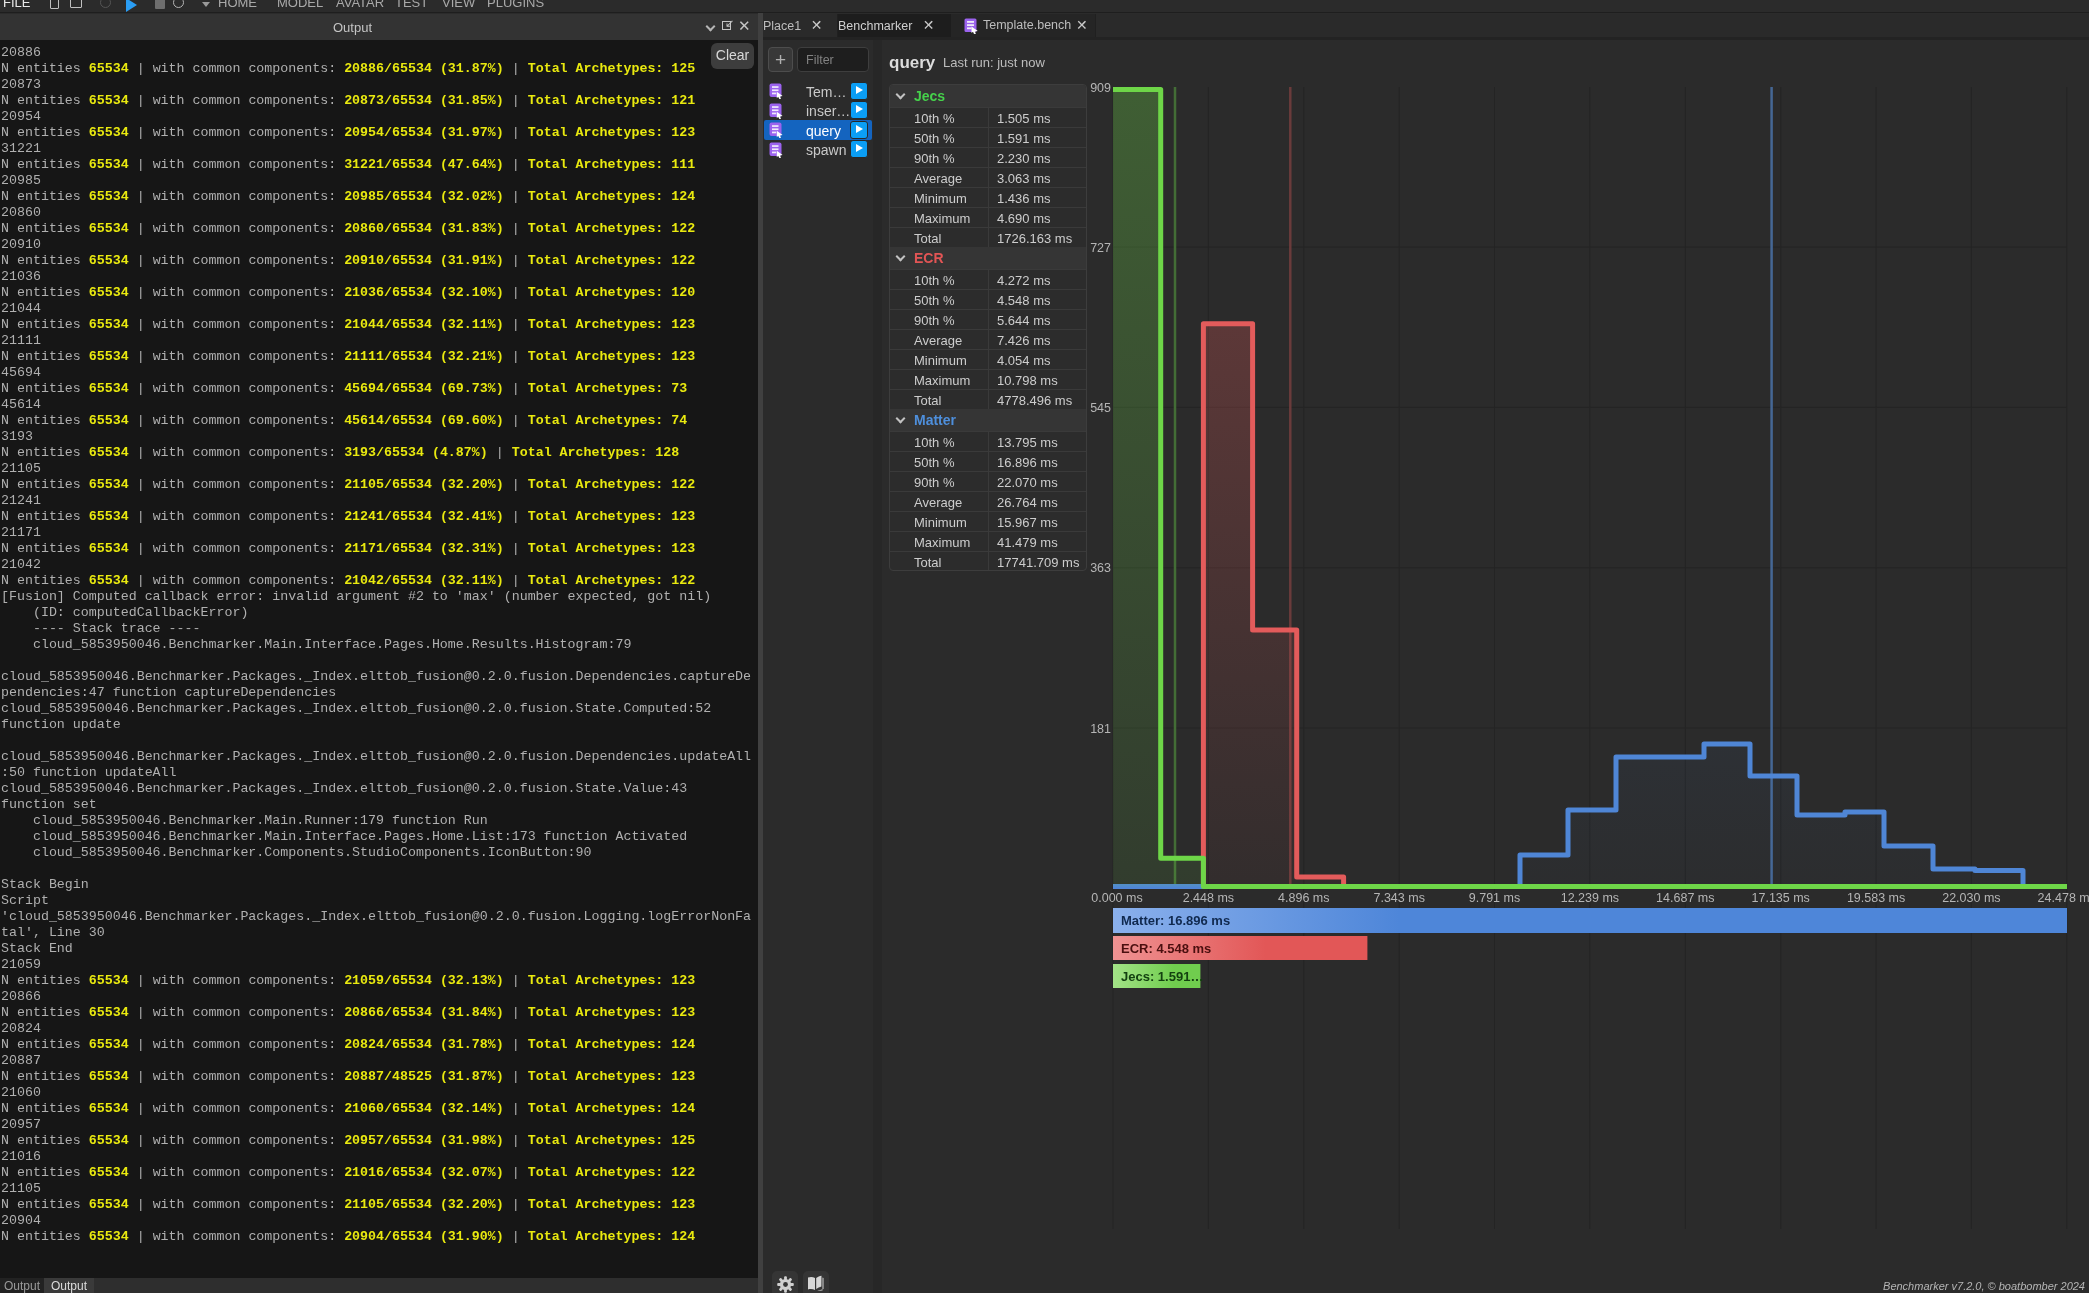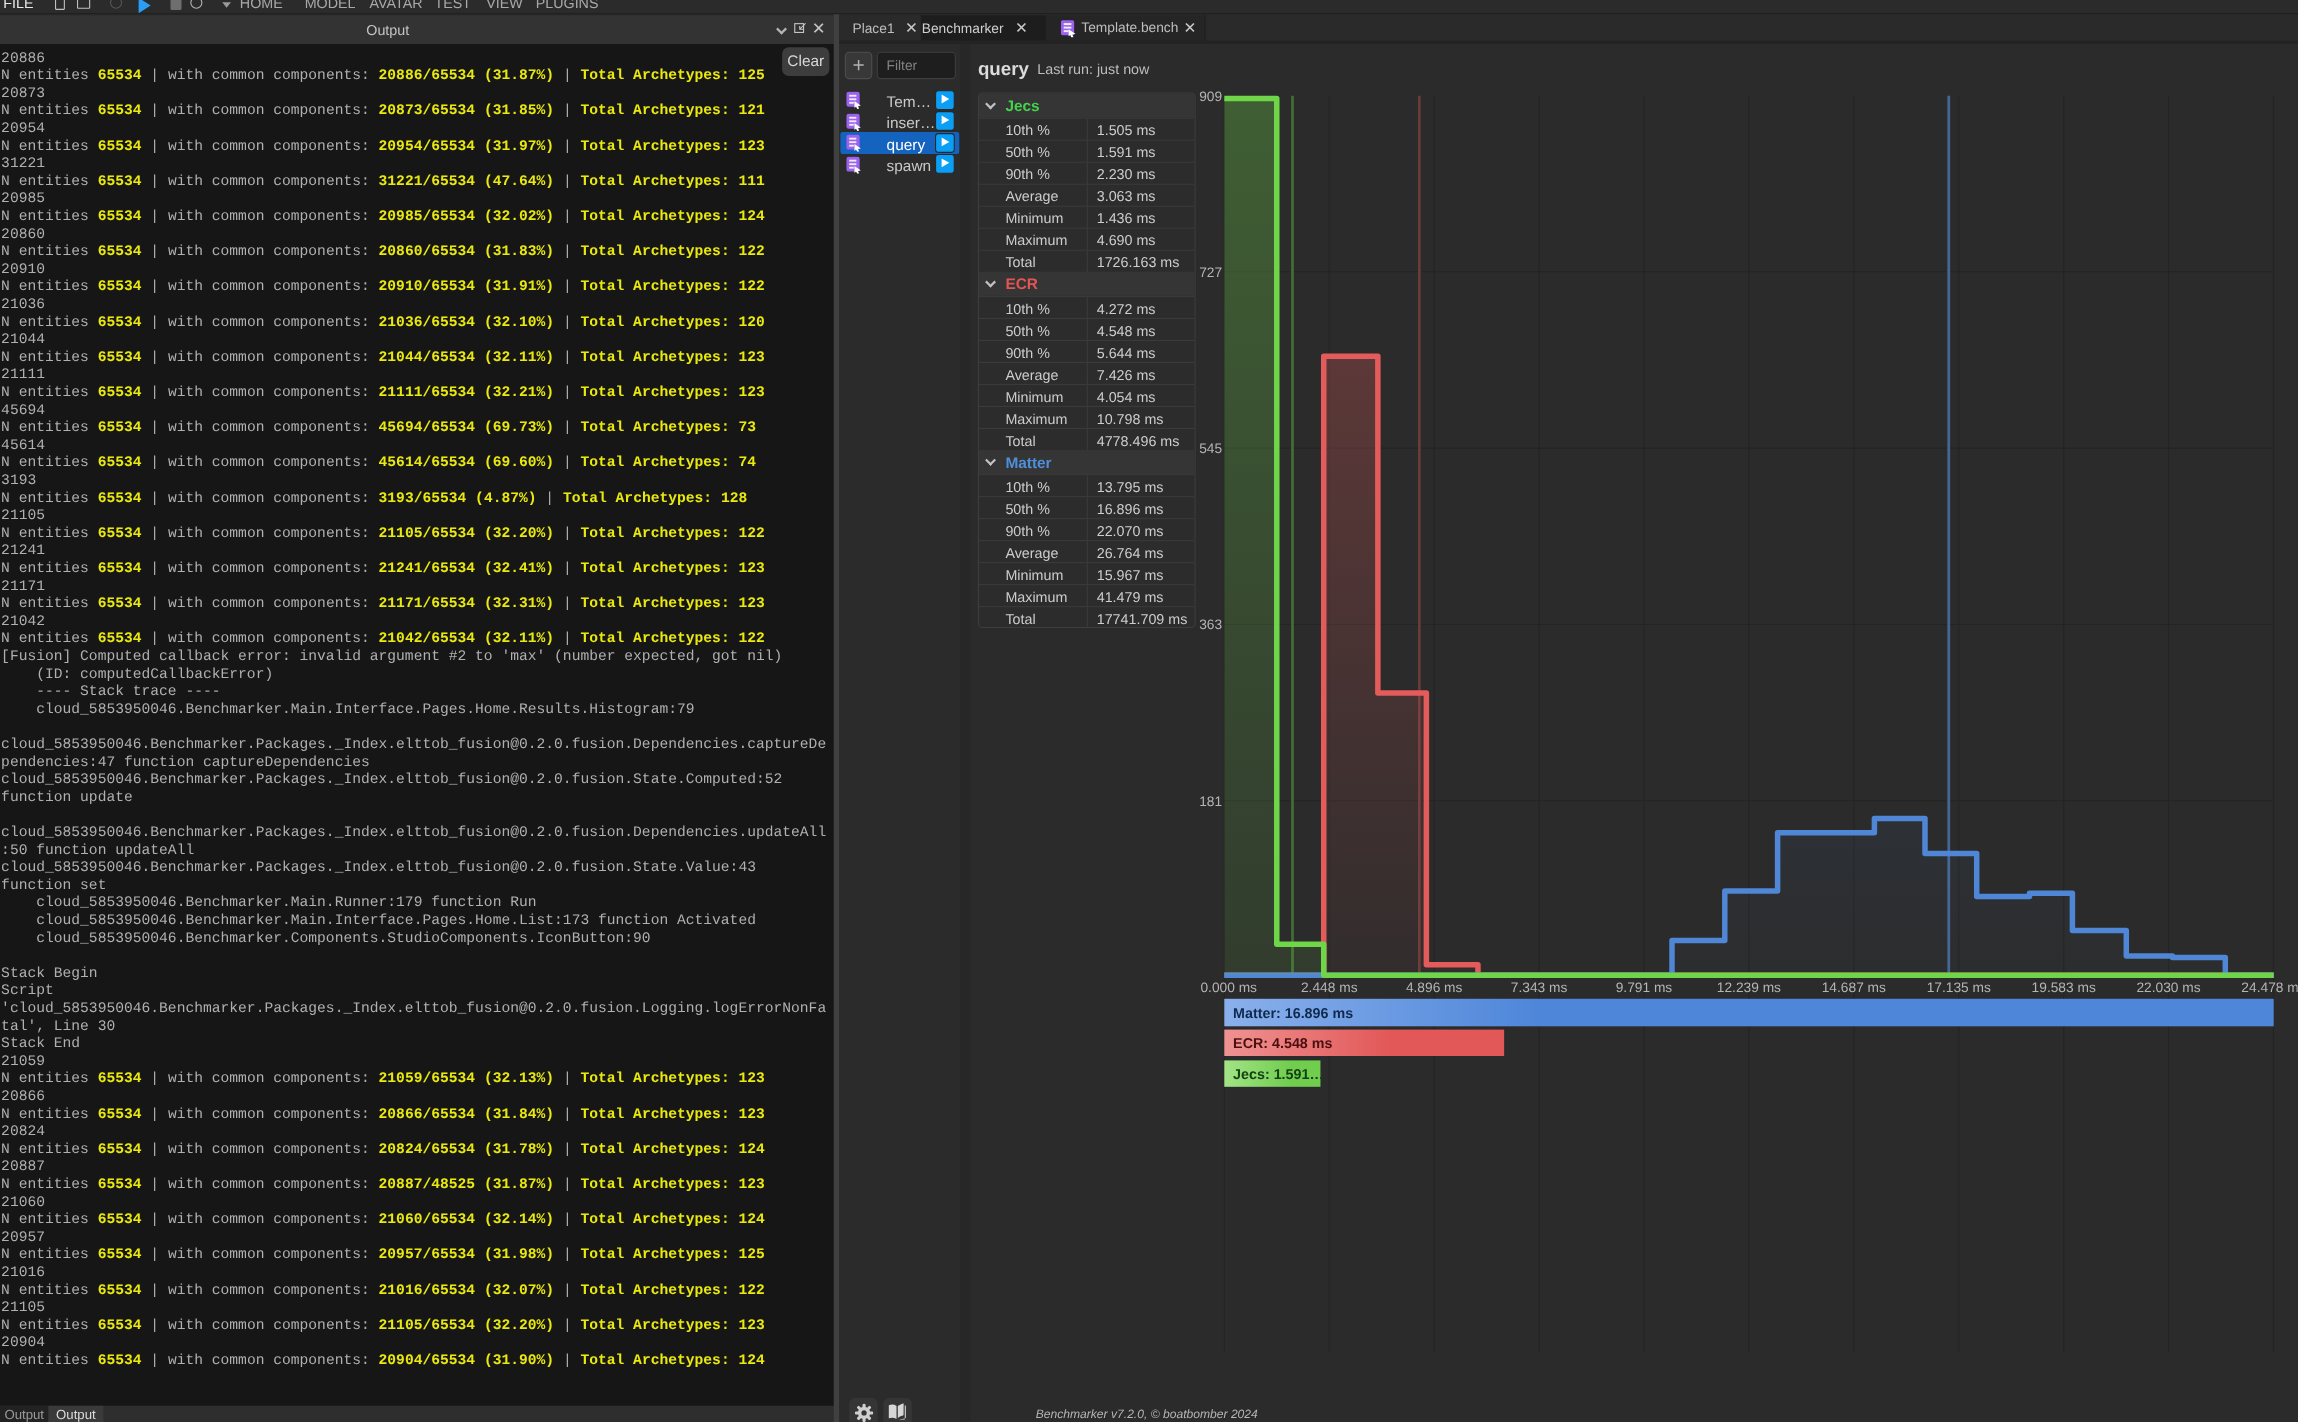--- a/index.html
+++ b/index.html
@@ -139,21 +139,21 @@
 20904
 N entities <b>65534</b> | with common components: <b>20904/65534 (31.90%)</b> | <b>Total Archetypes: 124</b></pre>
   </div>
 <div class="abs" id="clear">Clear</div>
 <div class="abs" id="obottom">
   <div style="position:absolute;left:0;top:0;width:44px;height:16px;background:#222;color:#9a9a9a;font-size:12px;text-align:center;line-height:17px">Output</div>
   <div style="position:absolute;left:44px;top:0;width:50px;height:16px;background:#3a3a3a;color:#dcdcdc;font-size:12px;text-align:center;line-height:17px">Output</div>
 </div>
 <div class="abs" id="split"></div>
 <div class="abs" id="tabstrip">
-  <div class="dtab" style="left:0;width:75px;background:#2a2a2a;border-right:1px solid #202020"><span style="margin-left:12px">Place1</span> <span class="x" style="margin-left:6px">✕</span></div>
+  <div class="dtab" style="left:0;width:75px;background:#2a2a2a;border-right:1px solid #202020"><span style="">Place1</span> <span class="x" style="margin-left:6px">✕</span></div>
   <div class="dtab" style="left:75px;width:113px;background:#1d1d1d;color:#cfcfcf"><span style="margin-left:0">Benchmarker</span> <span class="x" style="margin-left:7px">✕</span></div>
   <div class="dtab" style="left:188px;width:145px;background:#252525;border-right:1px solid #202020">
     <svg style="position:absolute;left:13px;top:4px" width="15" height="16" viewBox="0 0 15 16">
         <rect x="0.5" y="0.5" width="12" height="13.5" rx="1.5" fill="#9b63ee"></rect>
         <rect x="3" y="3" width="7" height="1.8" fill="#f0eafb"></rect>
         <rect x="3" y="6.2" width="7" height="1.8" fill="#f0eafb"></rect>
         <rect x="3" y="9.4" width="4.5" height="1.8" fill="#f0eafb"></rect>
         <path d="M7.5 8.5 L13.8 13 L10.8 13.4 L12 15.8 L10 16 L9 13.8 L7.5 15 Z" fill="#fff"></path>
       </svg>
     <span style="position:absolute;left:32px;white-space:nowrap">Template.bench</span>
@@ -317,21 +317,21 @@
       </div>
     <div class="srow2" style="top:446px">
         <span class="sl">Maximum</span>
         <span class="sv">41.479 ms</span>
       </div>
     <div class="srow2" style="top:466px">
         <span class="sl">Total</span>
         <span class="sv">17741.709 ms</span>
       </div>
   </div>
-  <div style="position:absolute;left:0;top:1280px;width:2085px;text-align:center;font-size:11px;font-style:italic;color:#b5b5b5">Benchmarker v7.2.0, © boatbomber 2024</div>
+  <div style="position:absolute;left:0;top:1280px;width:2085px;text-align:right;font-size:11px;font-style:italic;color:#b5b5b5">Benchmarker v7.2.0, © boatbomber 2024</div>
 </div>
 <svg class="abs" id="chart" style="left:1080px;top:75px" width="1009" height="1165" viewBox="0 0 1009 1165">
 <defs>
 <linearGradient id="gf" x1="0" y1="0" x2="0" y2="1">
         <stop offset="0" stop-color="#6ed648" stop-opacity="0.30"></stop>
         <stop offset="1" stop-color="#6ed648" stop-opacity="0.10"></stop>
       </linearGradient>
 <linearGradient id="rf" x1="0" y1="0" x2="0" y2="1">
         <stop offset="0" stop-color="#e35b5b" stop-opacity="0.27"></stop>
         <stop offset="1" stop-color="#e35b5b" stop-opacity="0.04"></stop>

